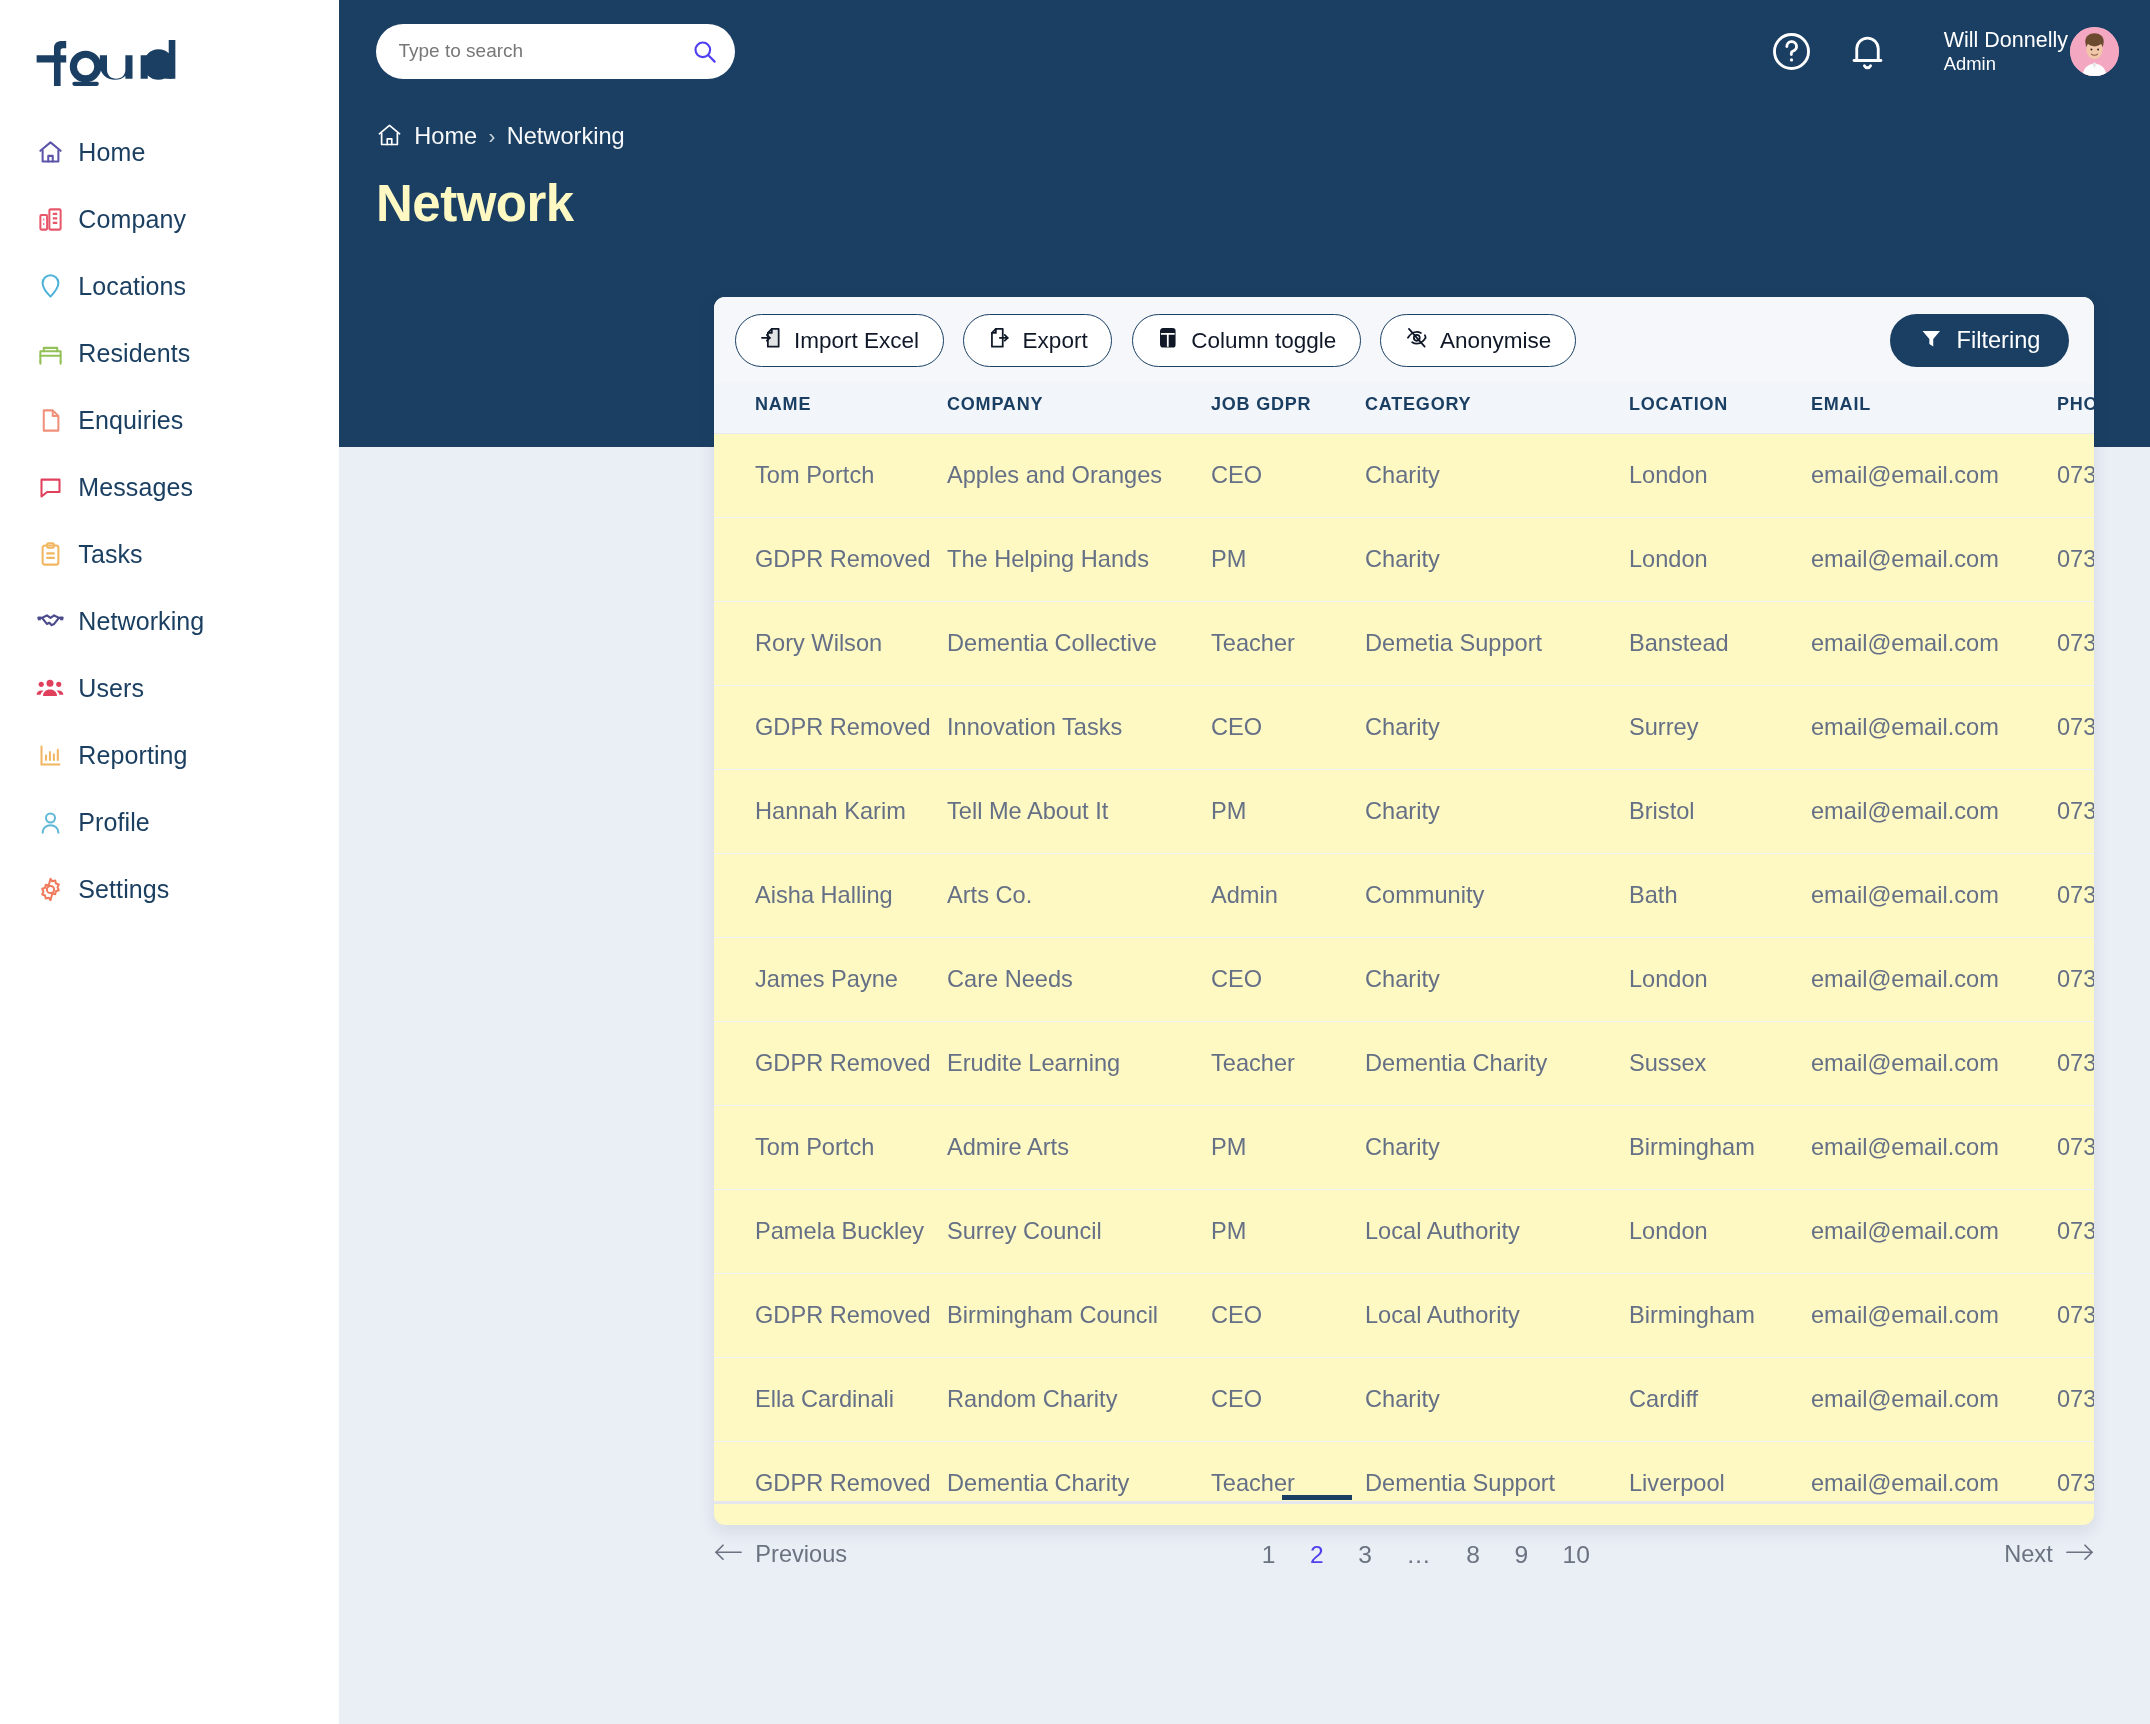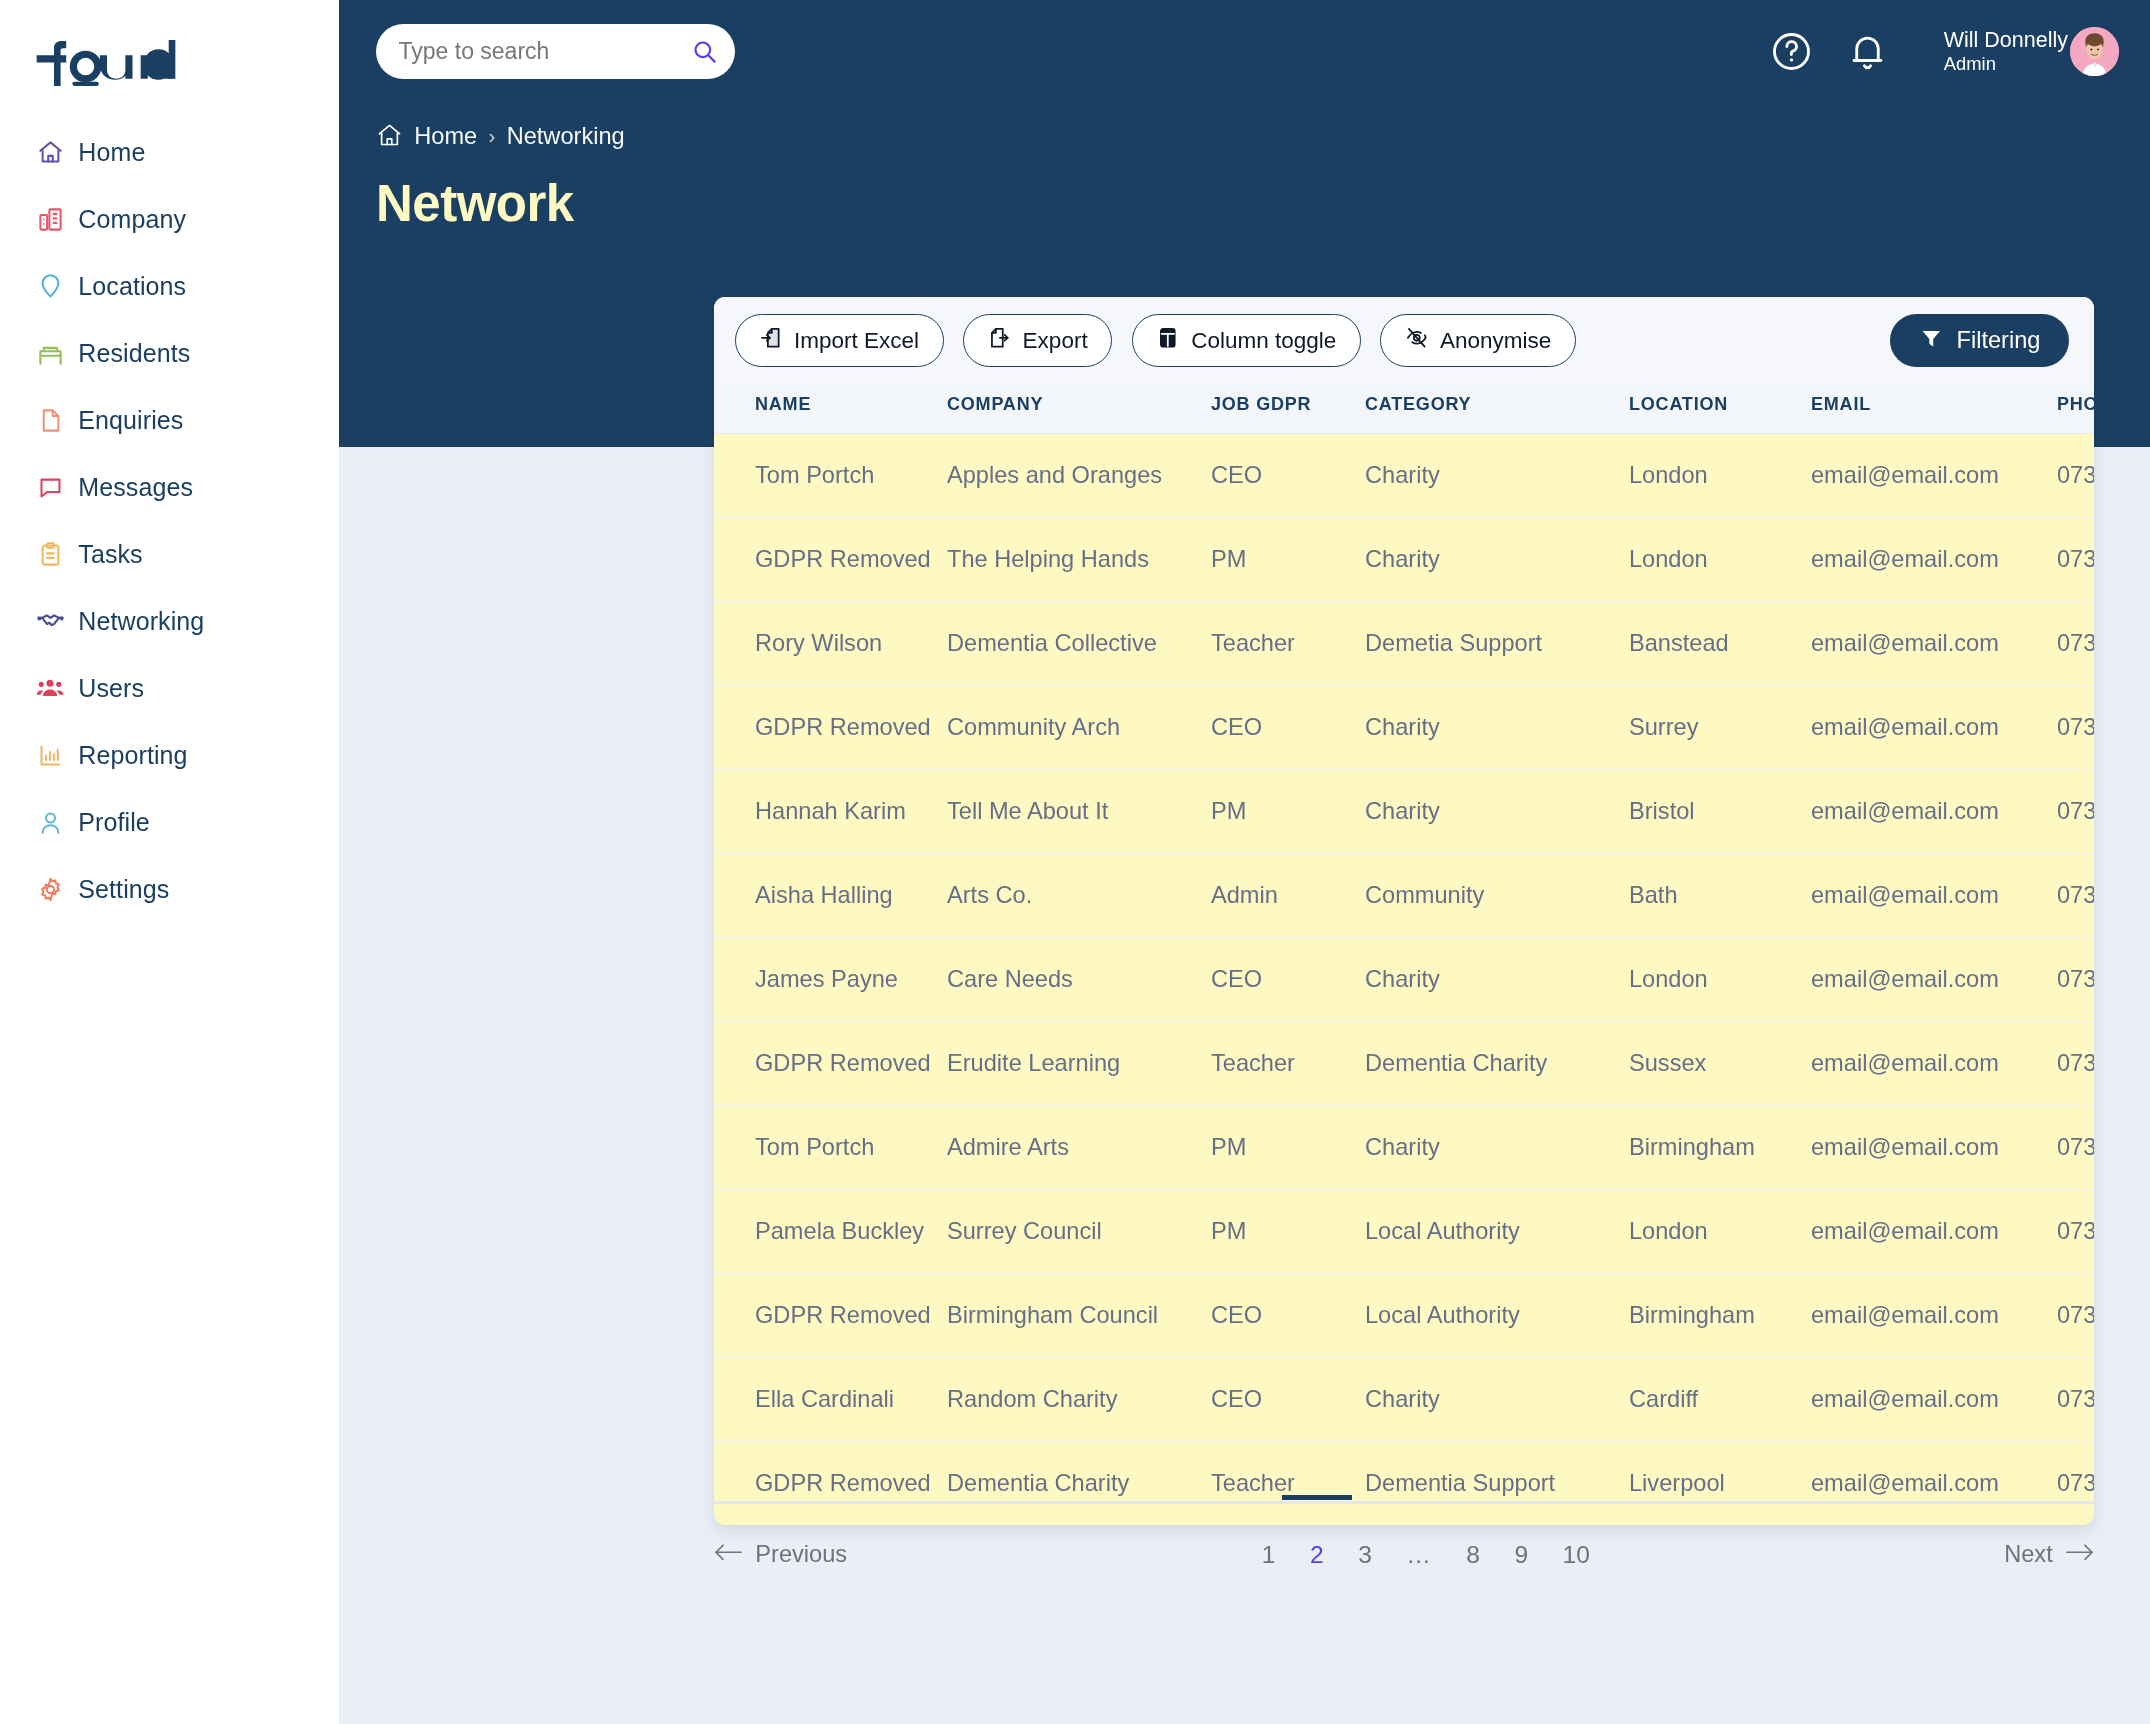--- a/index.html
+++ b/index.html
@@ -45,21 +45,21 @@
     height: 102px; display: flex; align-items: center;
     padding: 0 32px 0 37px;
   }
   .search-wrap {
     position: relative; width: 359px; height: 55px;
     background: #ffffff; border-radius: 28px;
     display: flex; align-items: center; padding: 0 17.4px 0 22.5px;
   }
   .search-input {
     border: none; outline: none; background: transparent;
-    font-size: 23px; color: #0369a1; width: 100%;
+    font-size: 19px; color: #0369a1; width: 100%;
     font-family: "Liberation Sans", sans-serif;
   }
   .search-input::placeholder { color: #777; }
   .search-icon { margin-left: 4.1px; display: flex; }
   .topbar-spacer { flex: 1; }
   .top-icon { width: 51px; height: 51px; display: flex; align-items: center; justify-content: center; cursor: pointer; }
   .top-icon.help { margin-right: 24.6px; }
   .top-icon.bell { margin-right: 51px; }
   .user-block { display: flex; align-items: center; }
   .user-text { margin-right: 2px; line-height: 1.15; }
@@ -488,21 +488,21 @@
               <td class="c-name">Rory Wilson</td>
               <td class="c-company">Dementia Collective</td>
               <td class="c-job">Teacher</td>
               <td class="c-cat">Demetia Support</td>
               <td class="c-loc">Banstead</td>
               <td class="c-email">email@email.com</td>
               <td class="c-phone">07345434567</td>
             </tr>
             <tr>
               <td class="c-name">GDPR Removed</td>
-              <td class="c-company">Community Arch</td>
+              <td class="c-company">Innovation Tasks</td>
               <td class="c-job">CEO</td>
               <td class="c-cat">Charity</td>
               <td class="c-loc">Surrey</td>
               <td class="c-email">email@email.com</td>
               <td class="c-phone">07345434567</td>
             </tr>
             <tr>
               <td class="c-name">Hannah Karim</td>
               <td class="c-company">Tell Me About It</td>
               <td class="c-job">PM</td>

